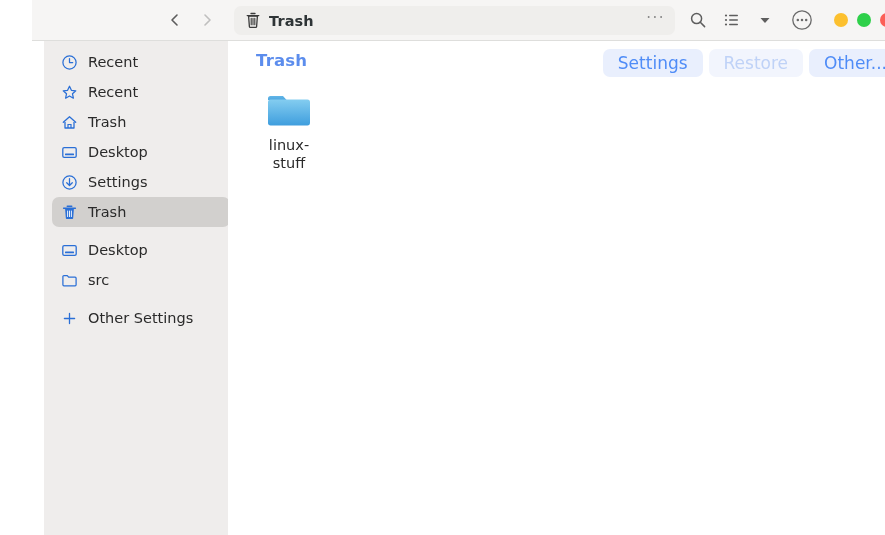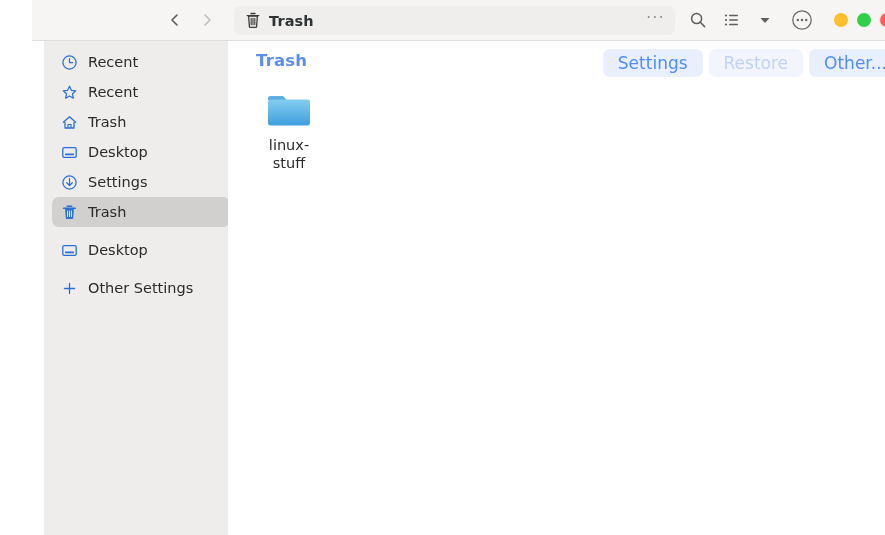--- a/index.html
+++ b/index.html
@@ -385,20 +385,28 @@
     <div class="side-item">
       <span class="side-icon">
         <svg width="17" height="17" viewBox="0 0 17 17">
           <rect x="1.8" y="3.6" width="13.4" height="9.8" rx="1.4" fill="none" stroke="#2a6fd6" stroke-width="1.3"></rect>
           <rect x="4" y="9.6" width="9" height="1.6" rx="0.5" fill="#2a6fd6"></rect>
         </svg>
       </span>
       <span class="side-label">Desktop</span>
     </div>
 
+    <div class="side-item">
+      <span class="side-icon">
+        <svg width="17" height="17" viewBox="0 0 17 17">
+          <path d="M1.9 4.6 a1 1 0 0 1 1 -1 h3.4 l1.3 1.6 h6.5 a1 1 0 0 1 1 1 v6.6 a1 1 0 0 1 -1 1 h-11.2 a1 1 0 0 1 -1 -1 z" fill="none" stroke="#2a6fd6" stroke-width="1.25" stroke-linejoin="round"></path>
+        </svg>
+      </span>
+      <span class="side-label">src</span>
+    </div>
 
     <div class="side-gap"></div>
 
     <div class="side-item">
       <span class="side-icon">
         <svg width="17" height="17" viewBox="0 0 17 17">
           <path d="M8.5 3.4 V13.6 M3.4 8.5 H13.6" fill="none" stroke="#2a6fd6" stroke-width="1.3" stroke-linecap="round"></path>
         </svg>
       </span>
       <span class="side-label">Other Settings</span>

